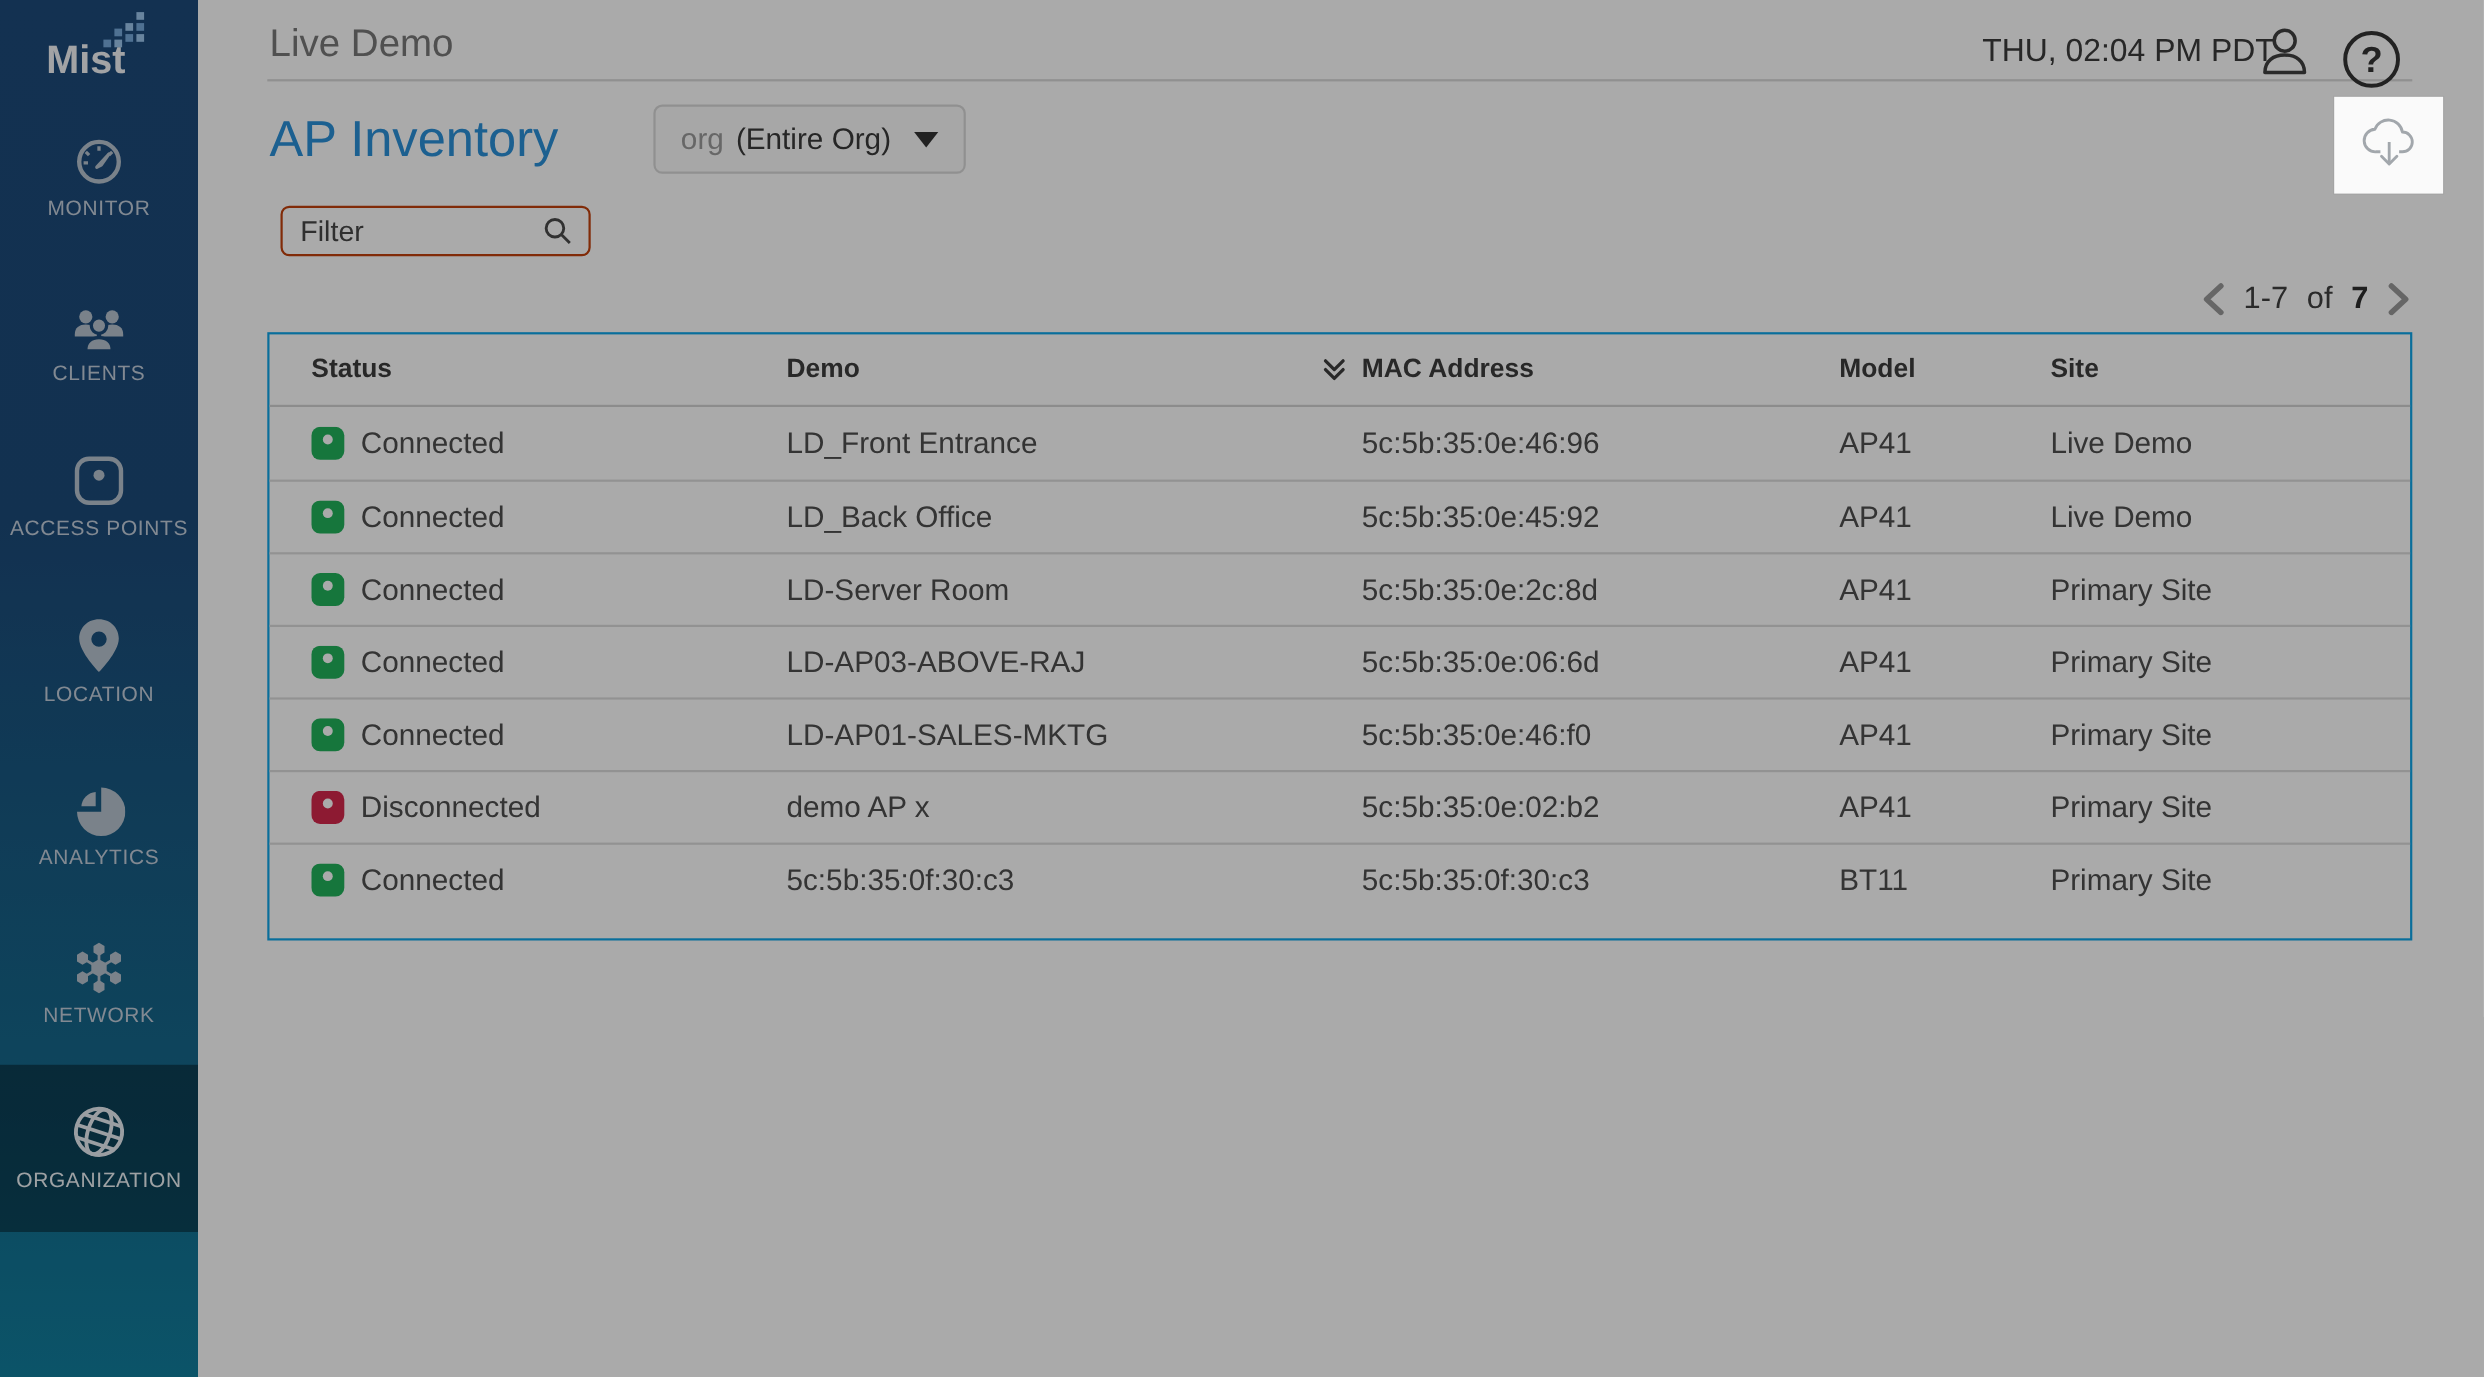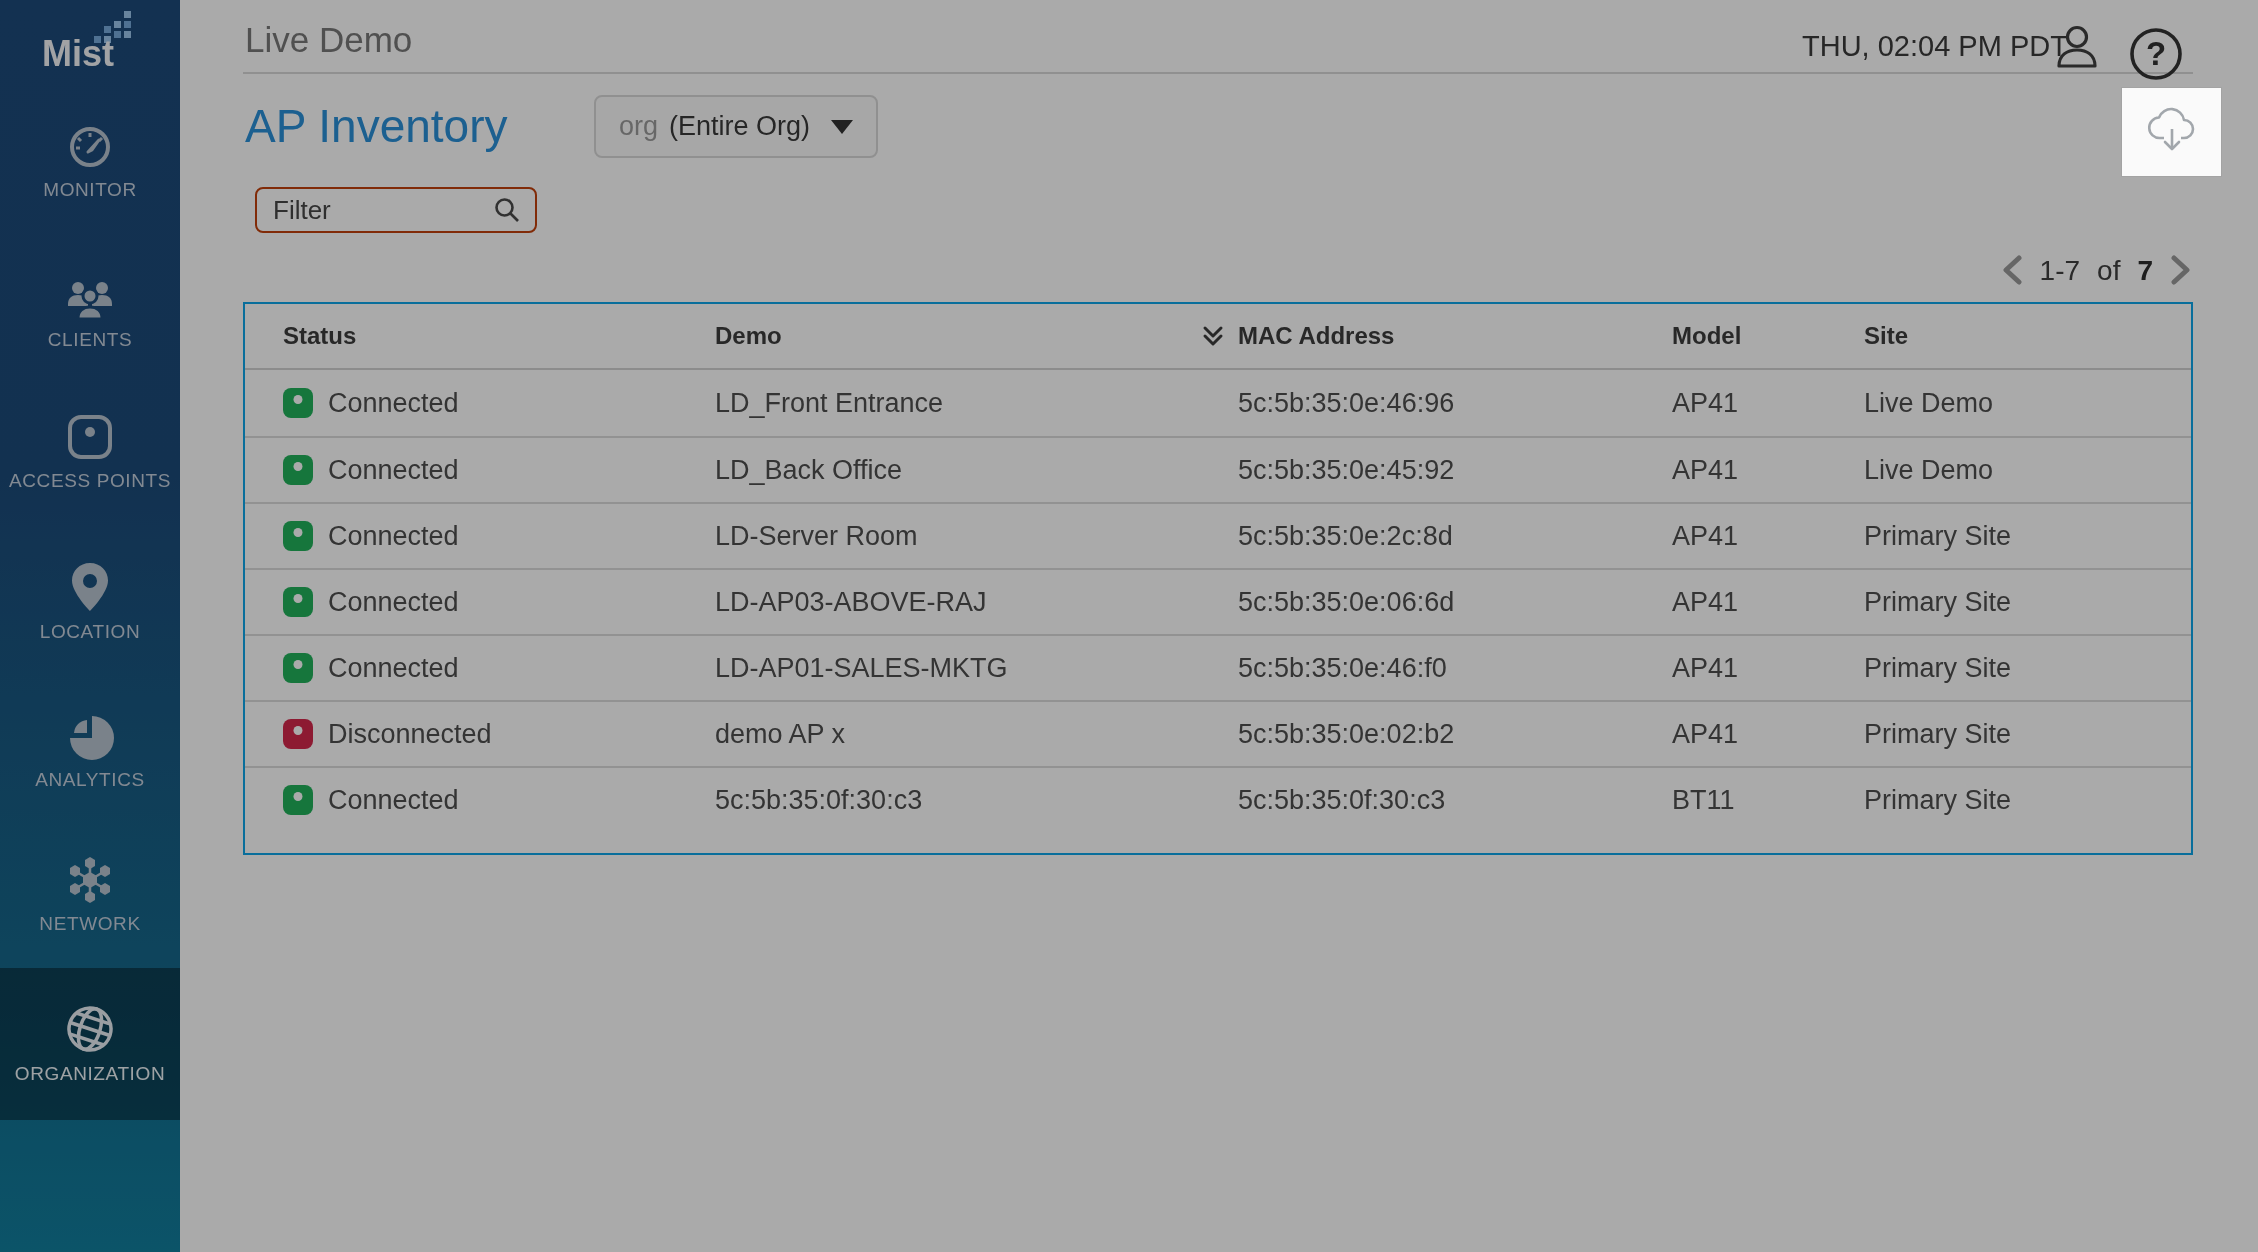--- a/index.html
+++ b/index.html
@@ -71,21 +71,21 @@
   }
   .filter-input {
     flex:1; border:none; outline:none; background:transparent;
     font-size:26px; color:#474747; font-family:inherit; min-width:0;
   }
   .filter-input::placeholder { color:#474747; opacity:1; }
 
   
   .pagination {
     position:absolute; top:255px; right:66px; z-index:5;
-    display:flex; align-items:flex-start; gap:17px;
+    display:flex; align-items:flex-end; gap:17px;
   }
   .page-chevron { cursor:pointer; display:flex; }
   .page-range { font-size:28px; color:#404040; }
   .page-of { font-size:28px; color:#404040; }
   .page-total { font-size:28px; color:#2d2d2d; font-weight:bold; }
 
   
   .table-card {
     position:absolute; left:243px; top:302px; width:1950px; height:553px; z-index:5;
     background:#ffffff; border:2px solid #0ea5e9;

